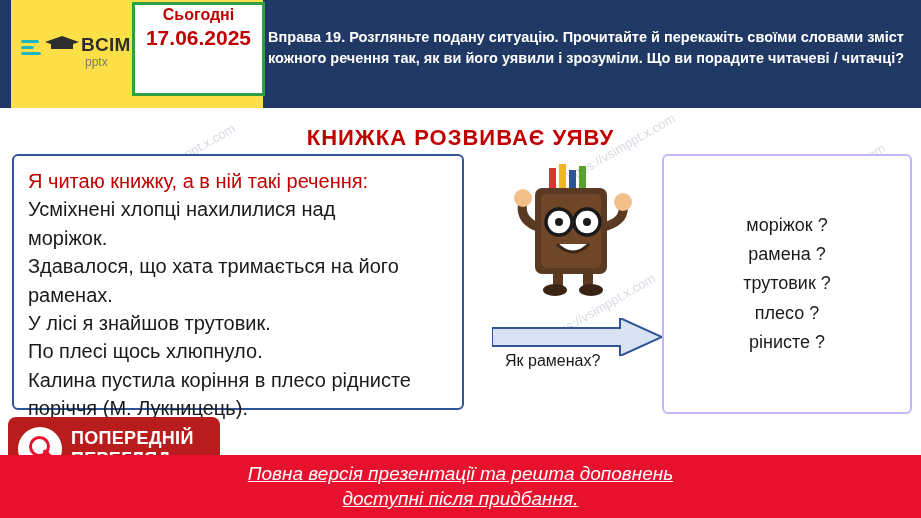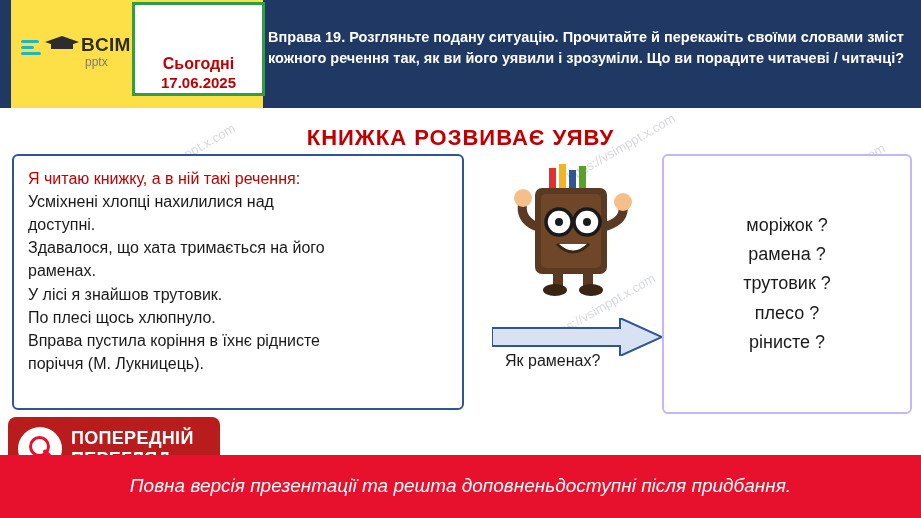--- a/index.html
+++ b/index.html
@@ -75,30 +75,30 @@
   .date-box {
     position: absolute;
     left: 121px; top: 2px;
     width: 127px;
     height: 88px;
     background: #ffffff;
     border: 3px solid #2f9e44;
     display: flex;
     flex-direction: column;
     align-items: center;
-    justify-content: flex-end;
+    justify-content: flex-start;
   }
   .date-box .d-label {
     font-size: 16px;
     font-weight: bold;
     color: #c00000;
     line-height: 1.25;
   }
   .date-box .d-value {
-    font-size: 15px;
+    font-size: 21px;
     font-weight: bold;
     color: #c00000;
     line-height: 1.25;
   }
   .header-text {
     position: absolute;
     left: 262px; top: 27px;
     width: 648px;
     color: #ffffff;
     font-size: 14.5px;
@@ -125,21 +125,21 @@
     width: 452px;
     height: 256px;
     background: #ffffff;
     border: 2px solid #2f5597;
     border-radius: 6px;
     padding: 12px 14px;
     box-sizing: border-box;
   }
   .left-panel p {
     margin: 0 0 2px 0;
-    font-size: 16px;
+    font-size: 20px;
     color: #1a1a1a;
     line-height: 1.32;
   }
   .left-panel p.first { color: #c00000; }
   .hl { color: #e8b100; font-weight: normal; }
   
   .right-panel {
     position: absolute;
     left: 662px; top: 154px;
     width: 246px;
@@ -234,27 +234,28 @@
   }
   
   .bottom-bar {
     position: absolute;
     left: 0; top: 455px;
     width: 921px;
     height: 63px;
     background: #e8112d;
     color: #ffffff;
     display: flex;
-    flex-direction: row;
+    flex-direction: column;
     align-items: center;
     justify-content: center;
     font-style: italic;
     font-size: 19px;
     line-height: 1.3;
     text-align: center;
+    text-decoration: underline;
   }
   .page-num {
     position: absolute;
     left: 16px; top: 484px;
     font-size: 22px;
     font-weight: bold;
     color: #5a5a5a;
   }
   .behind-text {
     position: absolute;
@@ -307,26 +308,26 @@
   <div class="wm" style="left:300px; top:330px;">https://vsimppt.x.com</div>
   <div class="wm" style="left:540px; top:300px;">https://vsimppt.x.com</div>
   <div class="wm" style="left:780px; top:330px;">https://vsimppt.x.com</div>
 
   <div class="behind-text">гілля</div>
   <div class="page-num">19</div>
 
   <div class="left-panel">
     <p class="first">Я читаю книжку, а в ній такі речення:</p>
     <p>Усміхнені хлопці нахилилися над</p>
-    <p class="hl">доступні.</p>
+    <p class="hl">моріжок.</p>
     <p>Здавалося, що хата тримається на його</p>
     <p class="hl">раменах.</p>
     <p>У лісі я знайшов трутовик.</p>
     <p>По плесі щось хлюпнуло.</p>
-    <p>Вправа пустила коріння в їхнє ріднисте</p>
+    <p>Калина пустила коріння в плесо ріднисте</p>
     <p>поріччя (М. Лукницець).</p>
   </div>
 
   <svg class="mascot" viewBox="0 0 160 150">
 
     <rect x="52" y="8" width="7" height="26" fill="#e03030"></rect>
     <rect x="62" y="4" width="7" height="30" fill="#f0b429"></rect>
     <rect x="72" y="10" width="7" height="24" fill="#2f5597"></rect>
     <rect x="82" y="6" width="7" height="28" fill="#5aa02c"></rect>
 

